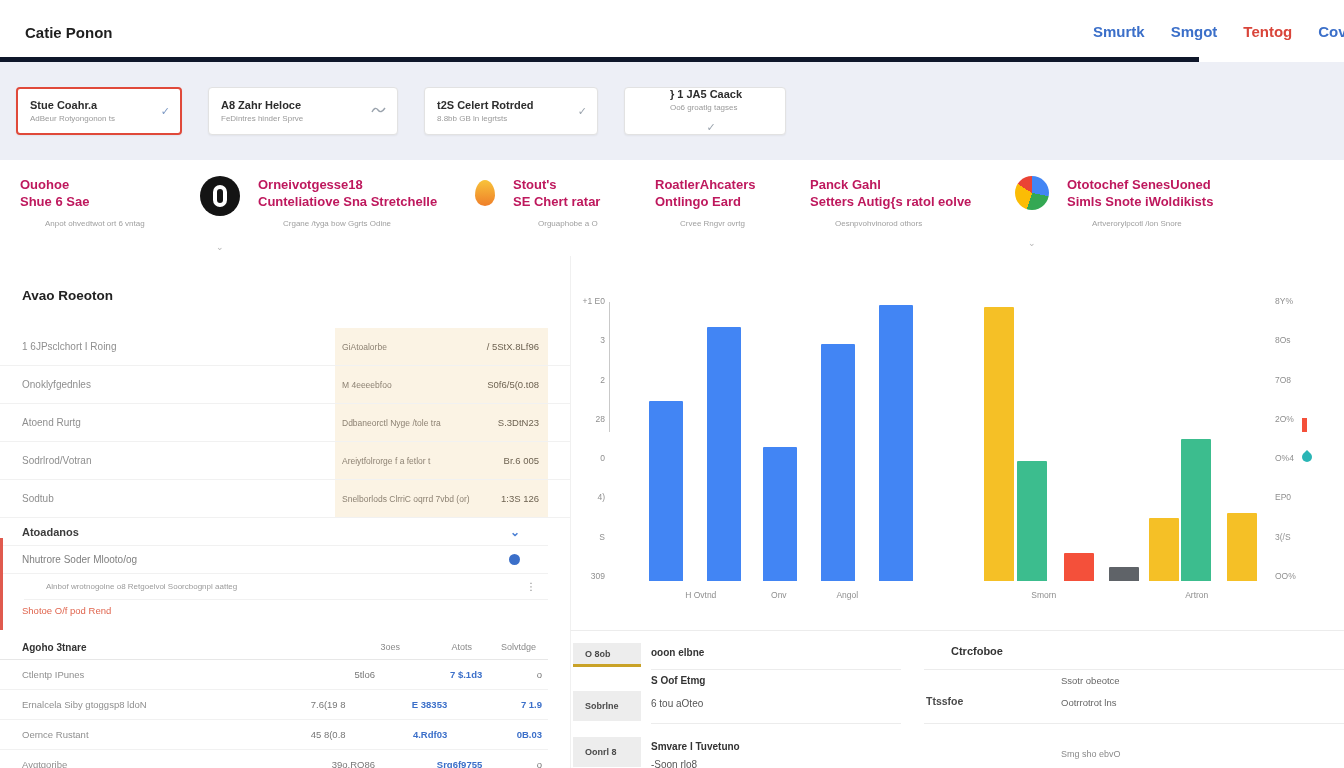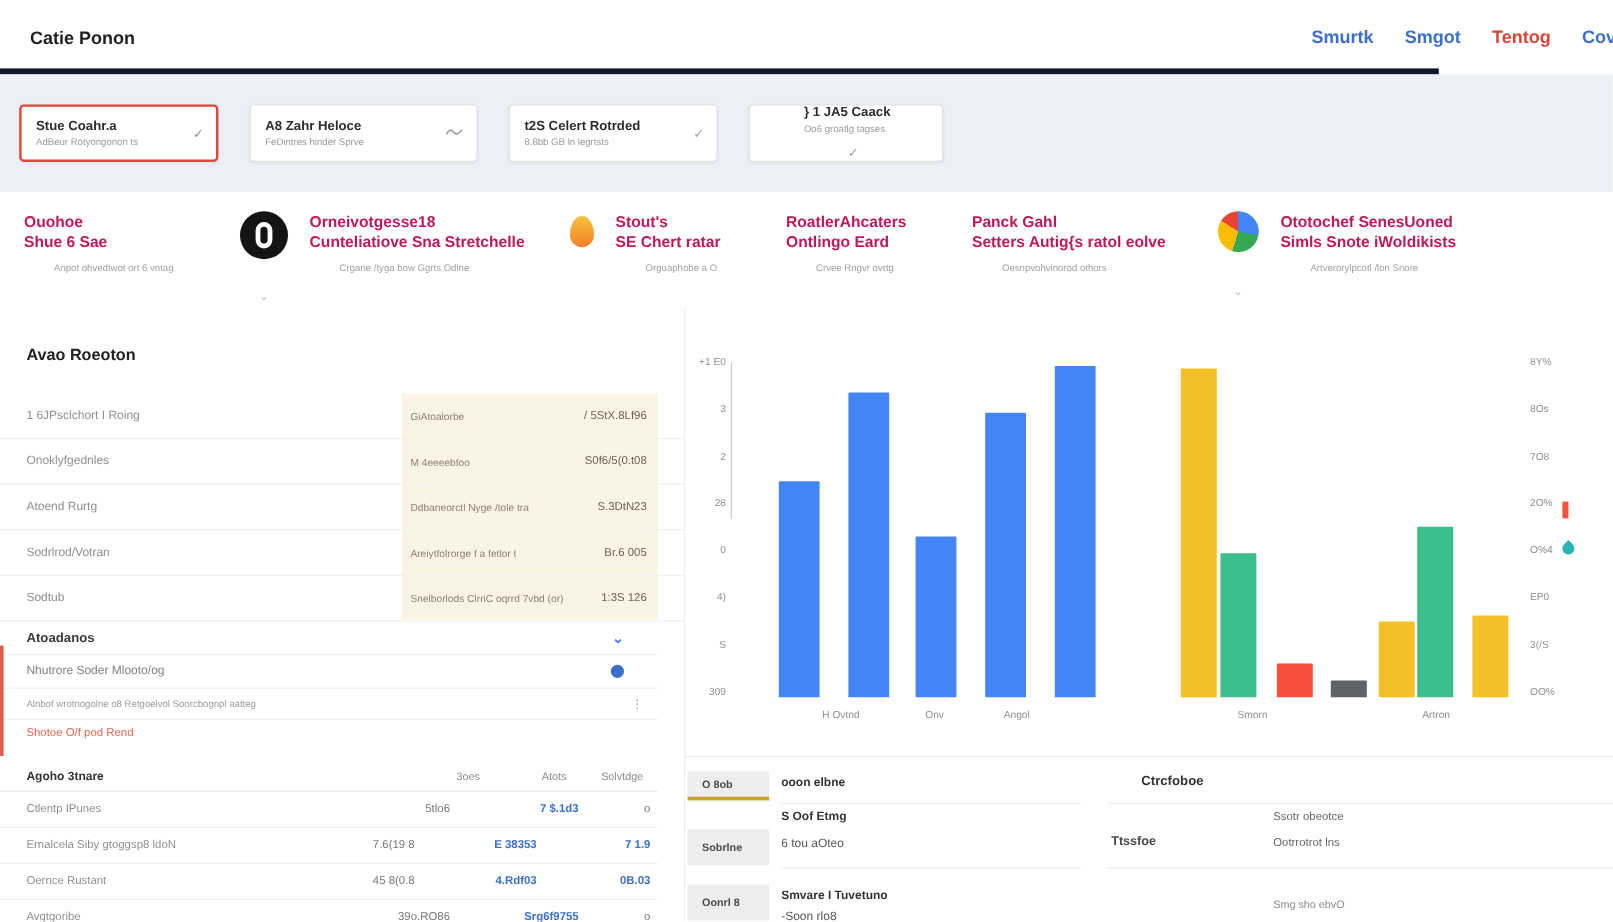--- a/index.html
+++ b/index.html
@@ -43,21 +43,21 @@
   .panel-title { position:absolute; top:22px; left:22px; font-size:13.5px; font-weight:bold; color:#222; }
   .report-rows { position:absolute; top:62px; left:0; width:632px; }
   .report-row { height:38px; border-bottom:1px solid #f1f1f1; display:flex; align-items:stretch; }
   .rr-label { width:335px; display:flex; align-items:center; padding-left:22px; font-size:10px; color:#8f8f8f; }
   .rr-mid { width:135px; background:#fbf3e4; display:flex; align-items:center; font-size:8.5px; color:#8d8273; padding-left:7px; }
   .rr-val { width:78px; background:#fbf3e4; display:flex; align-items:center; justify-content:flex-end; padding-right:9px; font-size:9.5px; color:#6e6352; }
   .x-rows { position:absolute; top:252px; left:0; width:548px; }
   .x-row { display:flex; align-items:center; justify-content:space-between; border-bottom:1px solid #f1f1f1; padding:0 28px 0 22px; }
   .x-row-0 { height:28px; } .x-row-0 .x-label { font-size:11px; font-weight:bold; color:#3c3c3c; }
   .x-row-1 { height:28px; } .x-row-1 .x-label { font-size:10px; color:#808080; }
-  .x-row-2 { height:26px; padding-right:12px; } .x-row-2 .x-label { font-size:8px; color:#9b9b9b; }
+  .x-row-2 { height:26px; padding-right:12px;margin-left:24px; } .x-row-2 .x-label { font-size:8px; color:#9b9b9b; }
   .x-chevron { color:#4a7fd4; font-size:12px; font-weight:bold; cursor:pointer; }
   .x-info { width:11px; height:11px; border-radius:50%; background:#3b6fc9; cursor:pointer; }
   .x-kebab { color:#8a8a8a; font-size:10px; cursor:pointer; }
   .report-link { position:absolute; top:339px; left:22px; font-size:9.5px; color:#e0654e; cursor:pointer; text-decoration:none; }
   
   .table { position:absolute; top:369px; left:0; width:548px; }
   .t-row { display:flex; align-items:center; border-bottom:1px solid #f1f1f1; }
   .t-head { height:25px; border-bottom:1px solid #e7e7e7; }
   .t-body-row { height:30px; }
   .tc0 { width:300px; padding-left:22px; font-size:9.5px; color:#8f8f8f; white-space:nowrap; overflow:hidden; }

